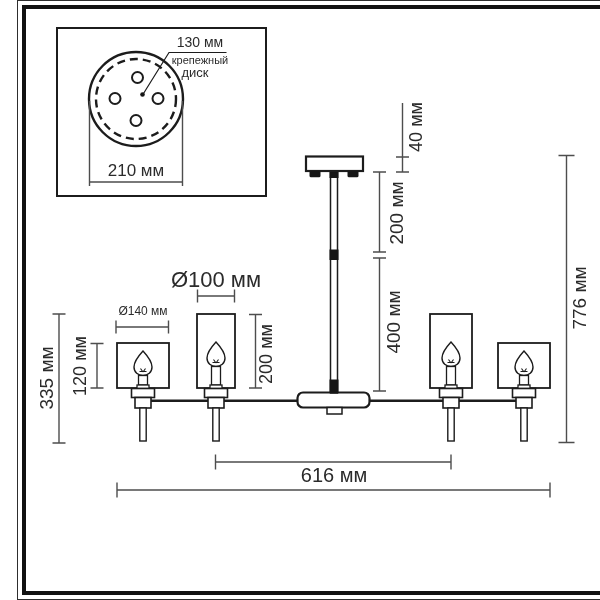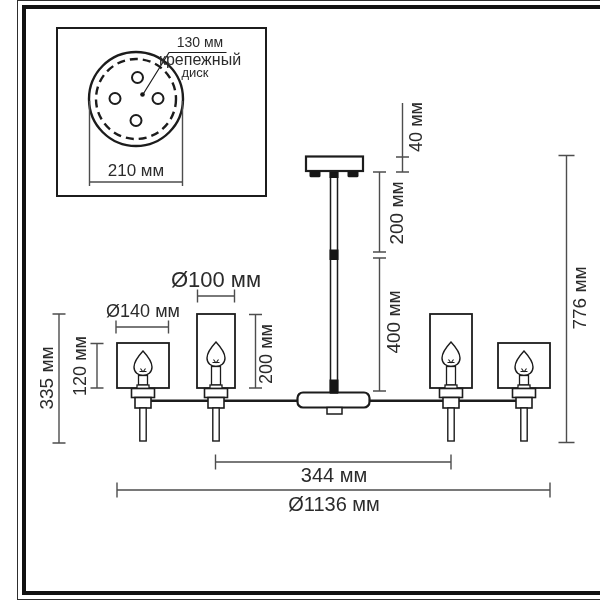--- a/index.html
+++ b/index.html
@@ -105,33 +105,32 @@
         <rect x="502.5" y="375.5" width="9" height="9.5" class="wf" stroke-width="1.3"></rect>
         <rect x="501" y="385" width="12" height="3.5" class="wf" stroke-width="1.3"></rect>
         <rect x="495.5" y="388.5" width="23" height="9" class="wf" stroke-width="1.6"></rect>
         <rect x="499" y="397.5" width="16" height="10.5" class="wf" stroke-width="1.6"></rect>
         <rect x="503.8" y="408" width="6.4" height="33" class="wf" stroke-width="1.4"></rect>
       </g>
     </g>
   </svg>
 
   <div class="lbl" style="left:183px;top:42px;font-size:14px">130 мм</div>
-  <div class="lbl" style="left:183px;top:60px;font-size:16px">крепежный</div>
+  <div class="lbl" style="left:183px;top:60px;font-size:11px">крепежный</div>
   <div class="lbl" style="left:178px;top:72px;font-size:13px">диск</div>
   <div class="lbl" style="left:119px;top:170px;font-size:17px">210 мм</div>
 
   <div class="lbl rot" style="left:399px;top:127px;font-size:18px">40 мм</div>
   <div class="lbl rot" style="left:379px;top:213px;font-size:19px">200 мм</div>
   <div class="lbl rot" style="left:376px;top:322px;font-size:19px">400 мм</div>
   <div class="lbl rot" style="left:562px;top:298px;font-size:19px">776 мм</div>
 
   <div class="lbl" style="left:199px;top:280px;font-size:22px">Ø100 мм</div>
-  <div class="lbl" style="left:126px;top:311px;font-size:18px">Ø140 мм</div>
+  <div class="lbl" style="left:126px;top:311px;font-size:12px">Ø140 мм</div>
   <div class="lbl rot" style="left:249px;top:354px;font-size:18px">200 мм</div>
   <div class="lbl rot" style="left:63px;top:366px;font-size:18px">120 мм</div>
   <div class="lbl rot" style="left:29px;top:378px;font-size:19px">335 мм</div>
 
-  <div class="lbl" style="left:317px;top:475px;font-size:20px">344 мм</div>
-  <div class="lbl" style="left:317px;top:504px;font-size:20px">Ø1136 мм</div>
+  <div class="lbl" style="left:317px;top:475px;font-size:20px">616 мм</div>
 
   <div class="frame-outer"></div>
   <div class="frame-inner"></div>
 </div>
 
 </body></html>

